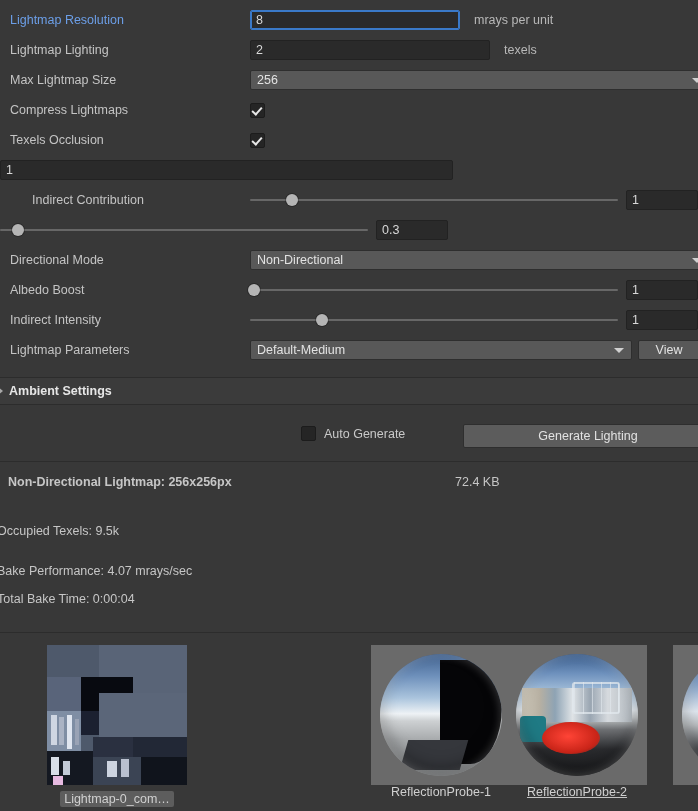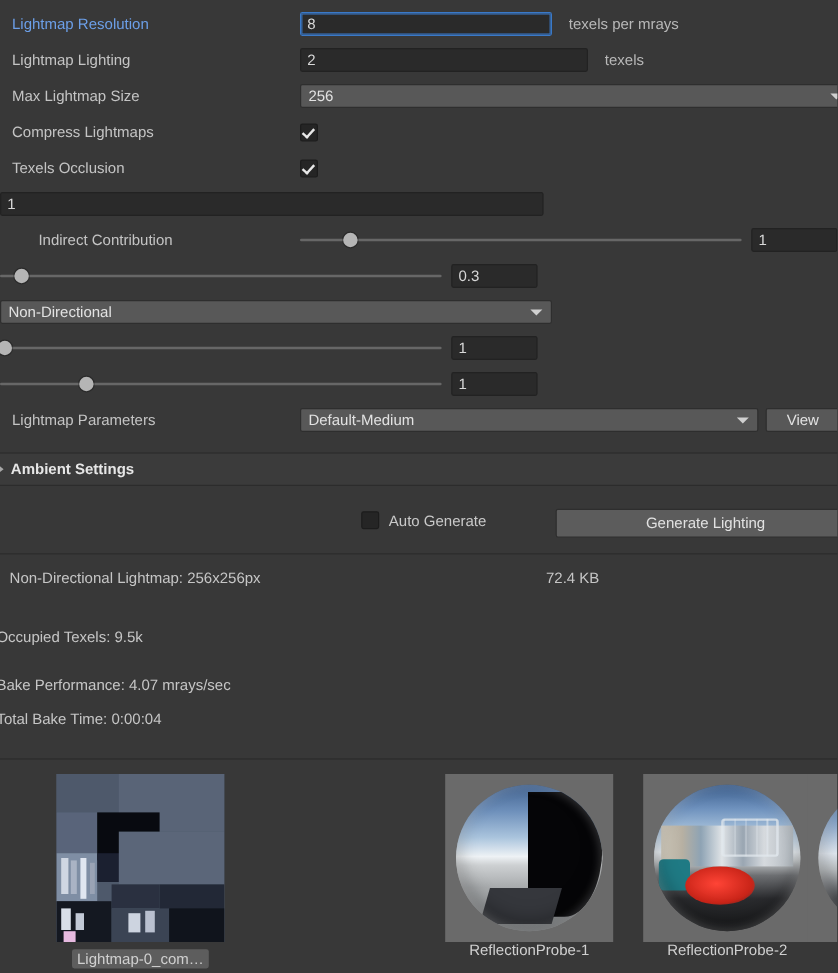--- a/index.html
+++ b/index.html
@@ -278,21 +278,21 @@
 </head>
 <body>
 
 <div id="app">
 
   <div id="rows-host">
       <div class="row" style="top: 5px;">
         <div class="row-label accent">Lightmap Resolution</div>
         <div class="field-wrap">
           <div class="textfield focused" style="width: 210px;">8</div>
-          <div class="suffix">texels per mrays</div>
+          <div class="suffix">mrays per unit</div>
         </div>
       </div>
       <div class="row" style="top: 35px;">
         <div class="row-label">Lightmap Lighting</div>
         <div class="field-wrap">
           <div class="textfield" style="width: 240px;">2</div>
           <div class="suffix">texels</div>
         </div>
       </div>
       <div class="row" style="top: 65px;">
@@ -334,37 +334,40 @@
       <div class="row" style="top: 215px;">
         <div class="field-wrap">
           <div class="slider" style="width: 368px;">
             <div class="track"></div>
             <div class="knob" style="left: calc(5% - 6px);"></div>
           </div>
           <div class="textfield" style="width: 72px; margin-left: 8px;">0.3</div>
         </div>
       </div>
       <div class="row" style="top: 245px;">
+        <div class="row-label">Directional Mode</div>
         <div class="field-wrap">
           <div class="dropdown" style="width: 460px;">
             <span>Non-Directional</span>
             <span class="dd-arrow"></span>
           </div>
         </div>
       </div>
       <div class="row" style="top: 275px;">
+        <div class="row-label">Albedo Boost</div>
         <div class="field-wrap">
           <div class="slider" style="width: 368px;">
             <div class="track"></div>
             <div class="knob" style="left: calc(1% - 6px);"></div>
           </div>
           <div class="textfield" style="width: 72px; margin-left: 8px;">1</div>
         </div>
       </div>
       <div class="row" style="top: 305px;">
+        <div class="row-label">Indirect Intensity</div>
         <div class="field-wrap">
           <div class="slider" style="width: 368px;">
             <div class="track"></div>
             <div class="knob" style="left: calc(19.5% - 6px);"></div>
           </div>
           <div class="textfield" style="width: 72px; margin-left: 8px;">1</div>
         </div>
       </div>
       <div class="row" style="top: 335px;">
         <div class="row-label">Lightmap Parameters</div>
@@ -386,21 +389,21 @@
   <div class="row" style="top:419px;">
     <div style="position:absolute;left:301px;top:7px;display:flex;align-items:center;">
       <span class="checkbox" id="auto-gen-box"></span>
       <span style="margin-left:8px;white-space:nowrap;color:#c9c9c9;">Auto Generate</span>
     </div>
     <div class="btn big" style="position:absolute;left:463px;top:5px;width:250px;">Generate Lighting</div>
   </div>
 
   <div class="divider" style="top:461px;"></div>
 
-  <div class="stats-line" style="left:8px;top:475px;">Non-Directional Lightmap: 256x256px</div>
+  <div class="stats-line" style="left:8px;top:475px;font-weight:bold;">Non-Directional Lightmap: 256x256px</div>
   <div class="stats-line" style="left:455px;top:475px;">72.4 KB</div>
   <div class="stats-line" style="left:-3px;top:524px;">Occupied Texels: 9.5k</div>
   <div class="stats-line" style="left:-3px;top:564px;">Bake Performance: 4.07 mrays/sec</div>
   <div class="stats-line" style="left:-3px;top:592px;">Total Bake Time: 0:00:04</div>
 
   <div id="thumb-strip">
       <div class="thumb" style="left: 47px;">
         <div class="thumb-img" style="background: rgb(78, 89, 107);">
           <div class="lm-cell" style="left: 0px; top: 0px; width: 52px; height: 32px; background: rgb(78, 89, 107);"></div>
           <div class="lm-cell" style="left: 52px; top: 0px; width: 88px; height: 48px; background: rgb(89, 100, 119);"></div>
@@ -429,21 +432,21 @@
       <div class="thumb" style="left: 371px;">
         <div class="thumb-img" style="background: rgb(106, 106, 106);">
           <div class="probe-sphere" style="background: linear-gradient(rgb(65, 98, 143) 0%, rgb(110, 144, 187) 18%, rgb(170, 196, 221) 36%, rgb(238, 242, 245) 49%, rgb(205, 208, 210) 55%, rgb(168, 171, 173) 70%, rgb(142, 145, 147) 100%);">
             <div style="position: absolute; right: 0px; top: 6px; width: 62px; height: 104px; background: rgb(5, 5, 7); border-radius: 0px 60% 55% 14% / 0px 48% 60% 10%;"></div>
             <div style="position: absolute; left: 24px; bottom: 6px; width: 60px; height: 30px; background: rgb(53, 55, 60); transform: skewX(-16deg);"></div>
             <div style="position: absolute; inset: 0px; border-radius: 50%; box-shadow: rgba(255, 255, 255, 0.18) 0px 0px 8px 2px inset, rgba(0, 0, 0, 0.35) 0px -8px 16px inset;"></div>
           </div>
         </div>
         <div class="cap-center"><span class="thumb-caption">ReflectionProbe-1</span></div>
       </div>
-      <div class="thumb" style="left: 536px;">
+      <div class="thumb" style="left: 507px; text-decoration: underline;">
         <div class="thumb-img" style="background: rgb(106, 106, 106);">
           <div class="probe-sphere" style="background: linear-gradient(rgb(58, 93, 140) 0%, rgb(110, 145, 189) 16%, rgb(169, 195, 220) 32%, rgb(230, 236, 241) 46%, rgb(198, 202, 204) 52%, rgb(109, 111, 114) 62%, rgb(42, 43, 46) 78%, rgb(26, 27, 29) 100%);">
             <div style="position: absolute; left: 6px; top: 34px; width: 110px; height: 34px; background: linear-gradient(90deg, rgb(207, 201, 187) 0%, rgb(183, 176, 162) 16%, rgb(142, 163, 180) 30%, rgb(223, 227, 230) 46%, rgb(154, 166, 178) 62%, rgb(214, 218, 222) 78%, rgb(179, 186, 192) 100%);"></div>
             <div style="position: absolute; left: 4px; top: 62px; width: 26px; height: 26px; background: rgb(31, 122, 132); border-radius: 4px;"></div>
             <div style="position: absolute; left: 26px; top: 68px; width: 58px; height: 32px; background: radial-gradient(at 45% 45%, rgb(255, 68, 54) 0%, rgb(201, 36, 24) 65%, rgba(160, 25, 18, 0) 100%); border-radius: 50%;"></div>
             <div style="position: absolute; left: 56px; top: 28px; width: 44px; height: 28px; border: 2px solid rgba(226, 232, 238, 0.75); border-radius: 3px; background: repeating-linear-gradient(90deg, rgba(226, 232, 238, 0.6) 0px, rgba(226, 232, 238, 0.6) 1px, transparent 1px, transparent 9px);"></div>
             <div style="position: absolute; inset: 0px; border-radius: 50%; box-shadow: rgba(255, 255, 255, 0.18) 0px 0px 8px 2px inset, rgba(0, 0, 0, 0.35) 0px -8px 16px inset;"></div>
           </div>
         </div>
         <div class="cap-center"><span class="thumb-caption">ReflectionProbe-2</span></div>

